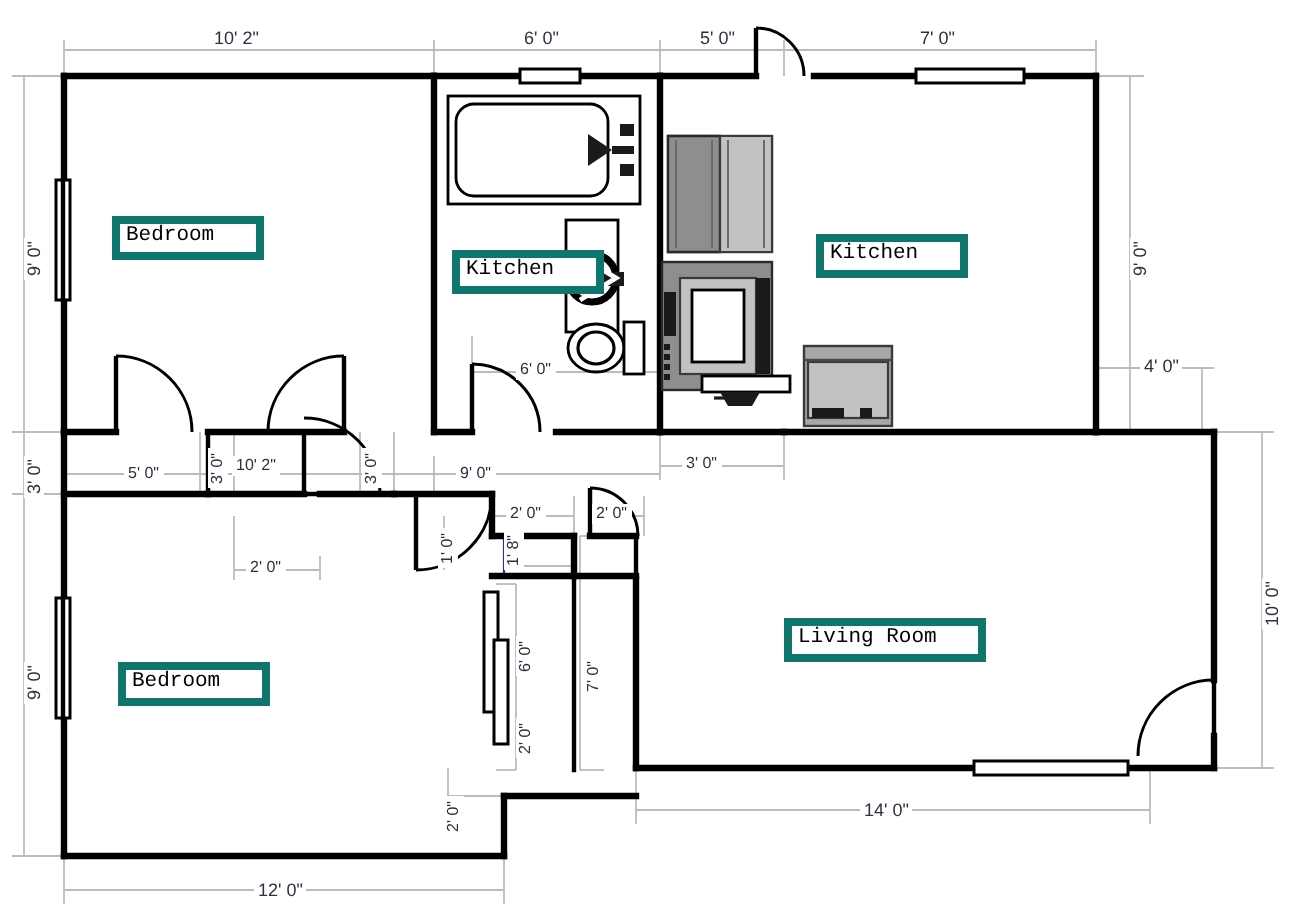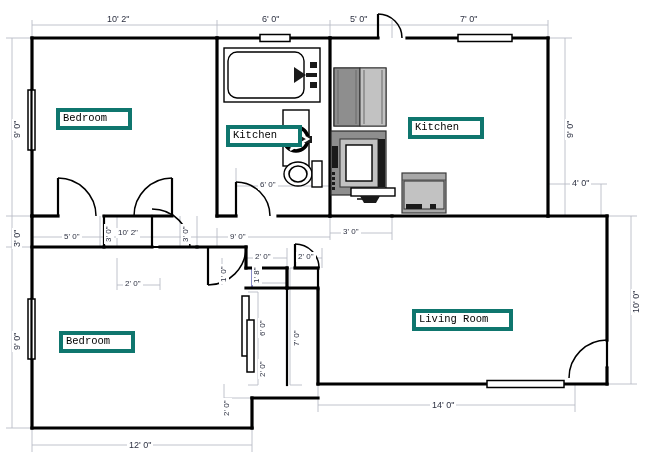--- a/index.html
+++ b/index.html
@@ -386,21 +386,21 @@
   </svg>
 
   <div class="room-label" style="left:56px; top:108px;">Bedroom</div>
 
   <div class="room-label" style="left:226px; top:125px;">Kitchen</div>
 
   <div class="room-label" style="left:408px; top:117px;">Kitchen</div>
 
   <div class="room-label" style="left:59px; top:331px;">Bedroom</div>
 
-  <div class="room-label" style="left:392px; top:309px;margin-left:20px;">Living Room</div>
+  <div class="room-label" style="left:392px; top:309px;">Living Room</div>
 
   <div class="dim-label" style="left:105px; top:14px;">10' 2"</div>
   <div class="dim-label" style="left:260px; top:14px;">6' 0"</div>
   <div class="dim-label" style="left:348px; top:14px;">5' 0"</div>
   <div class="dim-label" style="left:458px; top:14px;">7' 0"</div>
 
   <div class="dim-label vert" style="left:12px; top:140px;">9' 0"</div>
   <div class="dim-label vert" style="left:12px; top:249px;">3' 0"</div>
   <div class="dim-label vert" style="left:12px; top:352px;">9' 0"</div>
 

